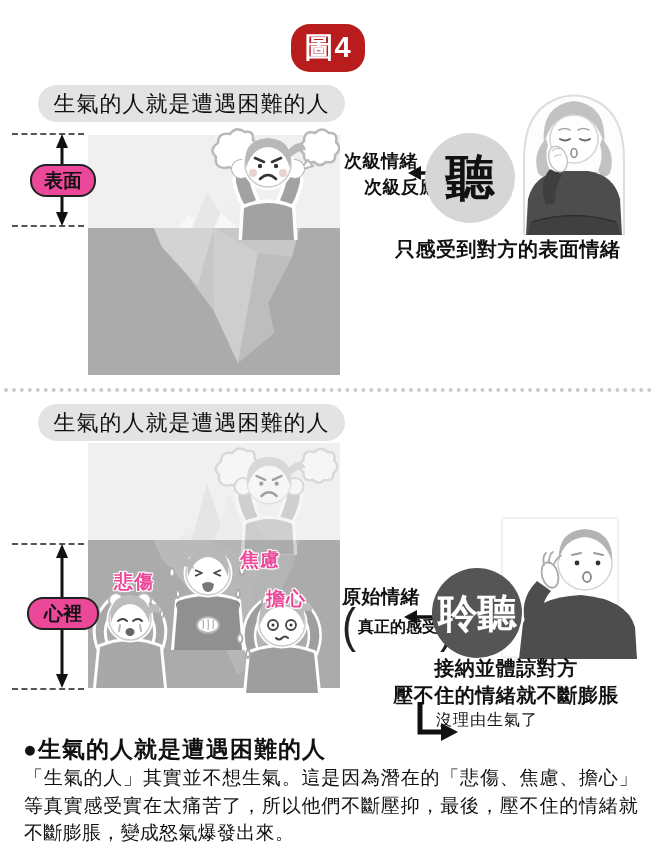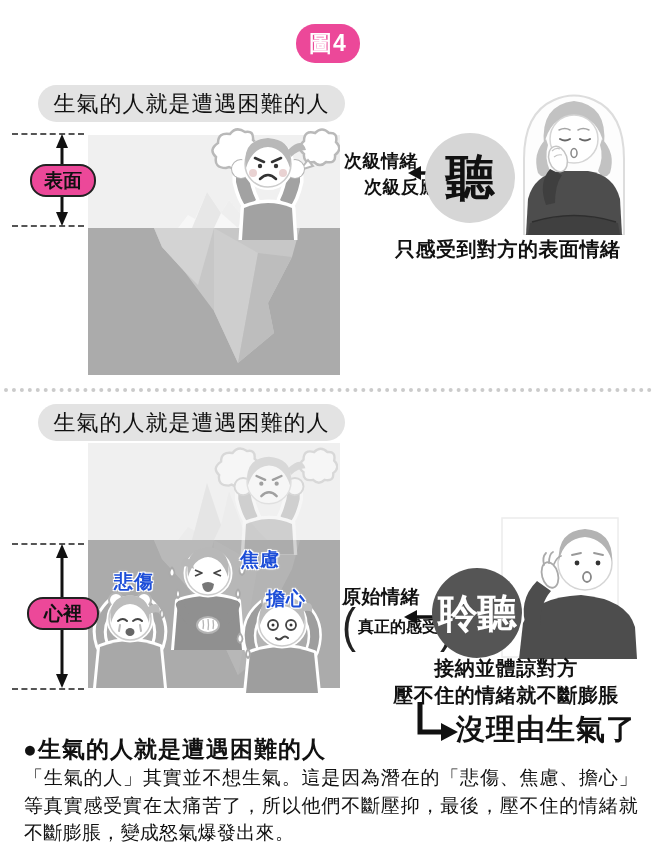--- a/index.html
+++ b/index.html
@@ -1,21 +1,21 @@
 <!DOCTYPE html>
 <html><head>
 <meta charset="utf-8">
 <style>
   html,body{margin:0;padding:0;background:#fff;}
   #screen{position:relative;width:656px;height:863px;background:#fff;overflow:hidden;
           font-family:"Liberation Sans","DejaVu Sans",sans-serif;color:#111;}
 
   
   .title-row{position:absolute;top:24px;left:0;right:0;display:flex;justify-content:center;align-items:center;gap:10px;}
-  .title-badge{background:#ec4899;color:#fff;font-weight:bold;font-size:23px;padding:4px 13px;border-radius:19px;letter-spacing:1px;}
+  .title-badge{background:#b91c1c;color:#fff;font-weight:bold;font-size:29px;padding:4px 13px;border-radius:19px;letter-spacing:1px;}
   .title-text{font-size:29px;font-weight:bold;letter-spacing:1px;}
 
   
   .pill-header{position:absolute;left:38px;width:307px;height:37px;background:#e3e3e3;border-radius:19px;
                display:flex;align-items:center;justify-content:center;font-size:22px;font-weight:normal;letter-spacing:1px;}
   #header-hear{top:85px;}
   #header-listen{top:404px;}
 
   
   .dash{position:absolute;height:0;border-top:2px dashed #555;width:72px;left:12px;}
@@ -38,24 +38,24 @@
   .mode-circle{position:absolute;width:90px;height:90px;border-radius:50%;display:flex;align-items:center;justify-content:center;z-index:3;}
   #hear-circle{left:425px;top:133px;background:#d6d6d6;font-size:50px;font-weight:bold;color:#111;}
   #listen-circle{left:432px;top:568px;background:#555;font-size:40px;font-weight:bold;color:#fff;letter-spacing:-1px;}
   .larrow{position:absolute;}
 
   .paren-group{position:absolute;left:342px;top:606px;display:flex;align-items:center;}
   .paren{font-size:42px;font-weight:300;transform:scaleY(1.15);line-height:40px;color:#222;}
   .paren-lines{display:flex;text-align:center;font-size:16px;font-weight:600;line-height:19px;padding:0 2px;}
 
   #listen-caption{position:absolute;left:375px;top:655px;width:262px;text-align:center;font-weight:bold;font-size:20px;line-height:27px;letter-spacing:.5px;}
-  #result-text{position:absolute;left:456px;top:710px;font-size:29px;font-weight:bold;letter-spacing:1px;}
-
-  
-  .emo-label{position:absolute;font-size:19px;font-weight:bold;color:#1d4ed8;letter-spacing:1px;
+  #result-text{position:absolute;left:436px;top:710px;font-size:16px;font-weight:normal;letter-spacing:1px;}
+
+  
+  .emo-label{position:absolute;font-size:19px;font-weight:bold;color:#ec4899;letter-spacing:1px;
              text-shadow:-1px -1px 0 #fff,1px -1px 0 #fff,-1px 1px 0 #fff,1px 1px 0 #fff,0 0 3px #fff;z-index:4;}
 
   
   #divider{position:absolute;top:388px;left:4px;width:648px;border-top:4px dotted #cbcbcb;}
 
   
   #footer-heading{position:absolute;left:23px;top:734px;font-size:23px;font-weight:bold;letter-spacing:1px;}
   #footer-paragraph{position:absolute;left:24px;top:764px;width:614px;font-size:19px;line-height:27.5px;text-align:justify;letter-spacing:.3px;}
 
   .illus{position:absolute;}

